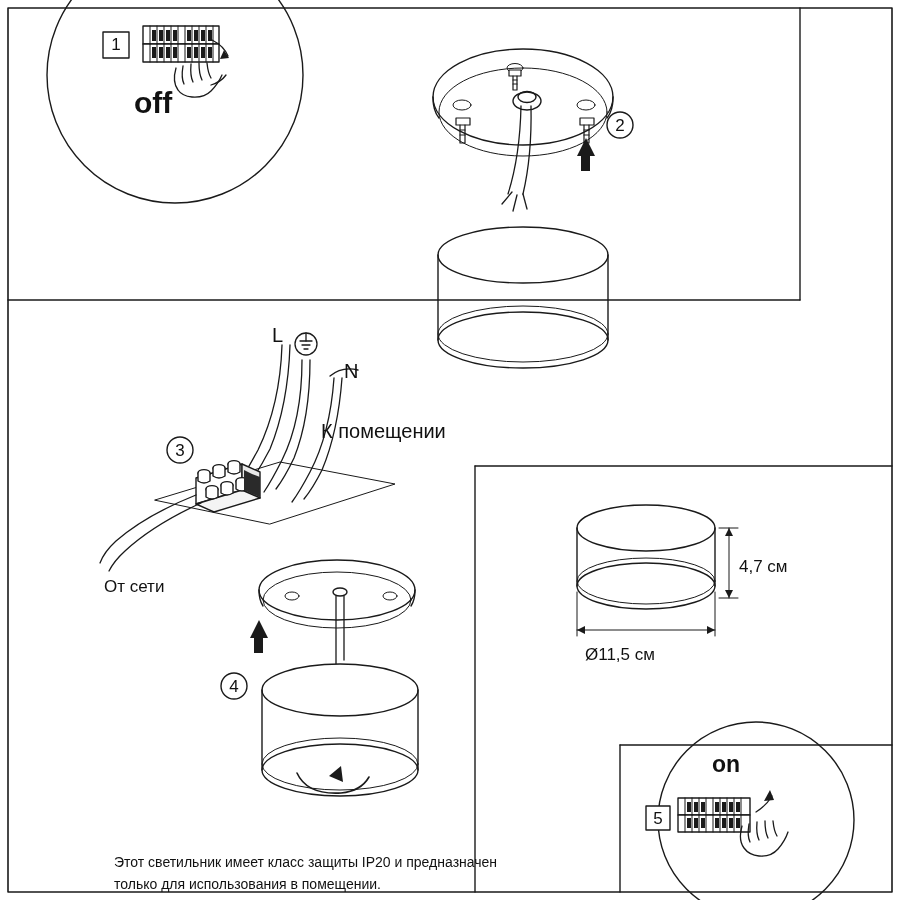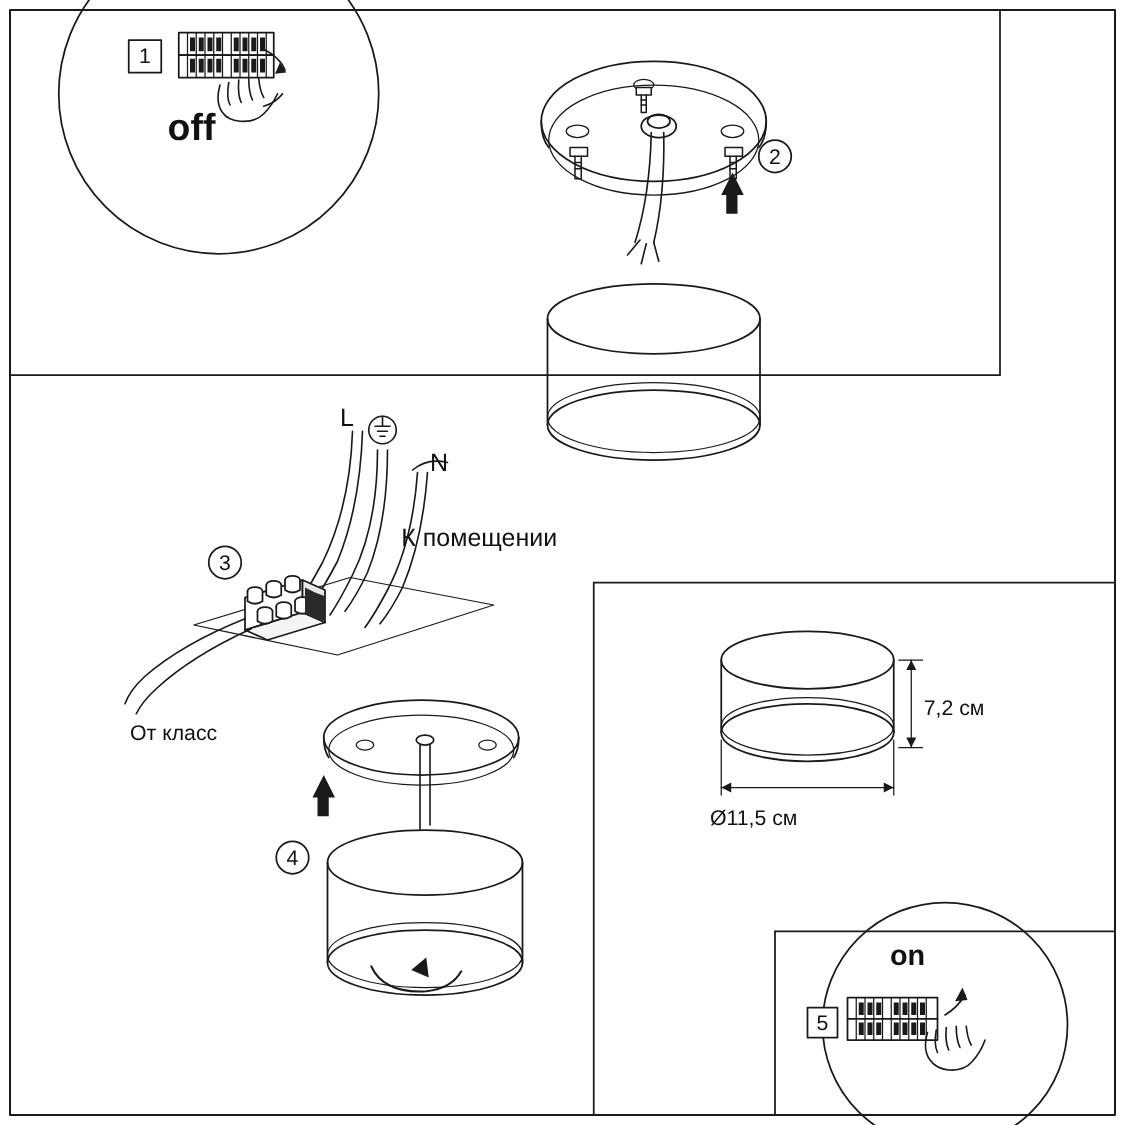--- a/index.html
+++ b/index.html
@@ -354,25 +354,27 @@
   </svg>
 
   <div class="lbl lbl-num" style="left:103px; top:36px; width:26px;">1</div>
   <div class="lbl lbl-off" style="left:134px; top:88px;text-align:center;">off</div>
 
   <div class="lbl lbl-num" style="left:607px; top:117px; width:26px;">2</div>
 
   <div class="lbl lbl-lg" style="left:272px; top:325px;">L</div>
   <div class="lbl lbl-lg" style="left:344px; top:361px;">N</div>
   <div class="lbl lbl-lg" style="left:321px; top:421px;">К помещении</div>
-  <div class="lbl lbl-md" style="left:104px; top:578px;">От класс</div>
+  <div class="lbl lbl-md" style="left:104px; top:578px;">От сети</div>
 
   <div class="lbl lbl-num" style="left:167px; top:442px; width:26px;">3</div>
   <div class="lbl lbl-num" style="left:221px; top:678px; width:26px;">4</div>
 
-  <div class="lbl lbl-md" style="left:739px; top:558px;">7,2 см</div>
-  <div class="lbl lbl-md" style="left:568px; top:646px;">Ø11,5 см</div>
+  <div class="lbl lbl-md" style="left:739px; top:558px;">4,7 см</div>
+  <div class="lbl lbl-md" style="left:585px; top:646px;">Ø11,5 см</div>
 
   <div class="lbl lbl-num" style="left:646px; top:810px; width:24px;">5</div>
   <div class="lbl lbl-on" style="left:712px; top:753px;">on</div>
 
+  <div class="lbl lbl-foot" style="left:114px; top:852px;">Этот светильник имеет класс защиты IP20 и предназначен
+только для использования в помещении.</div>
 
 </div>
 
 </body></html>

